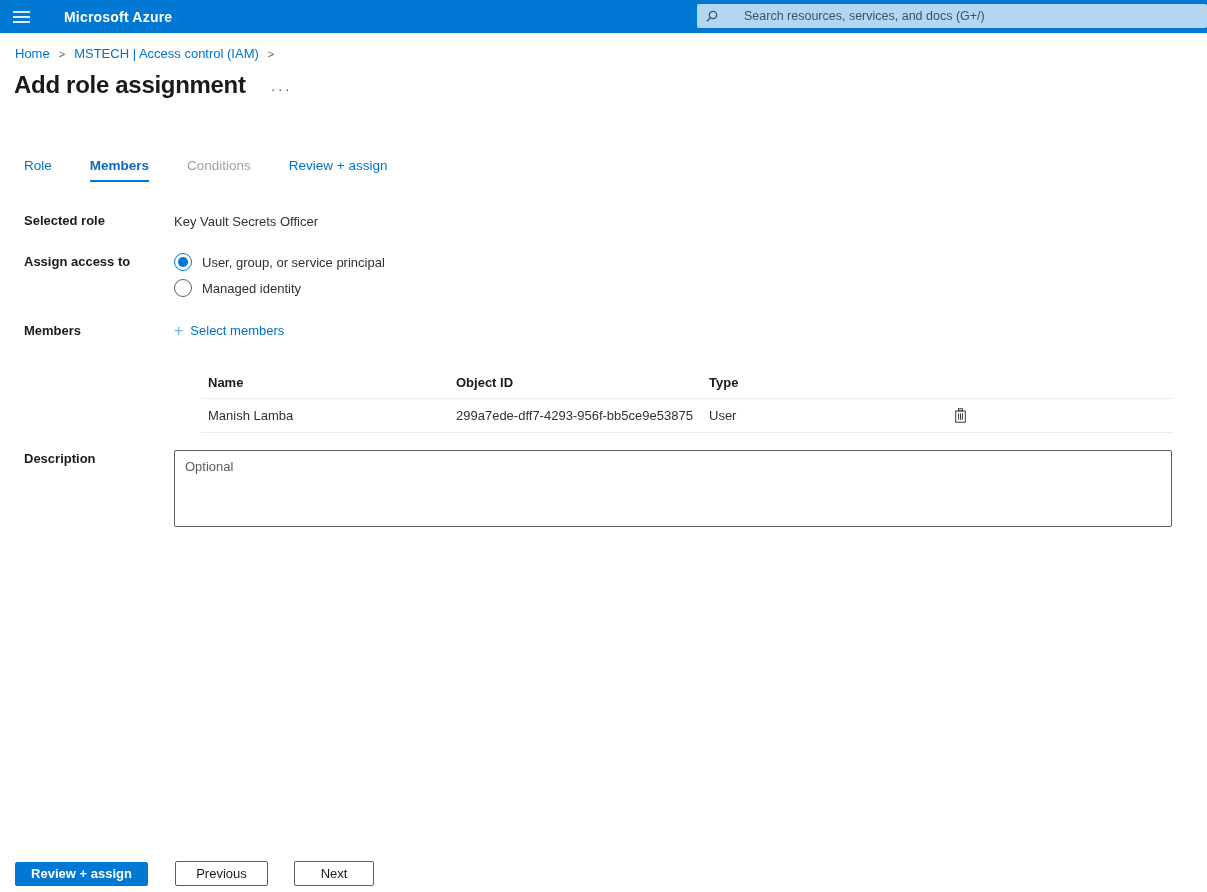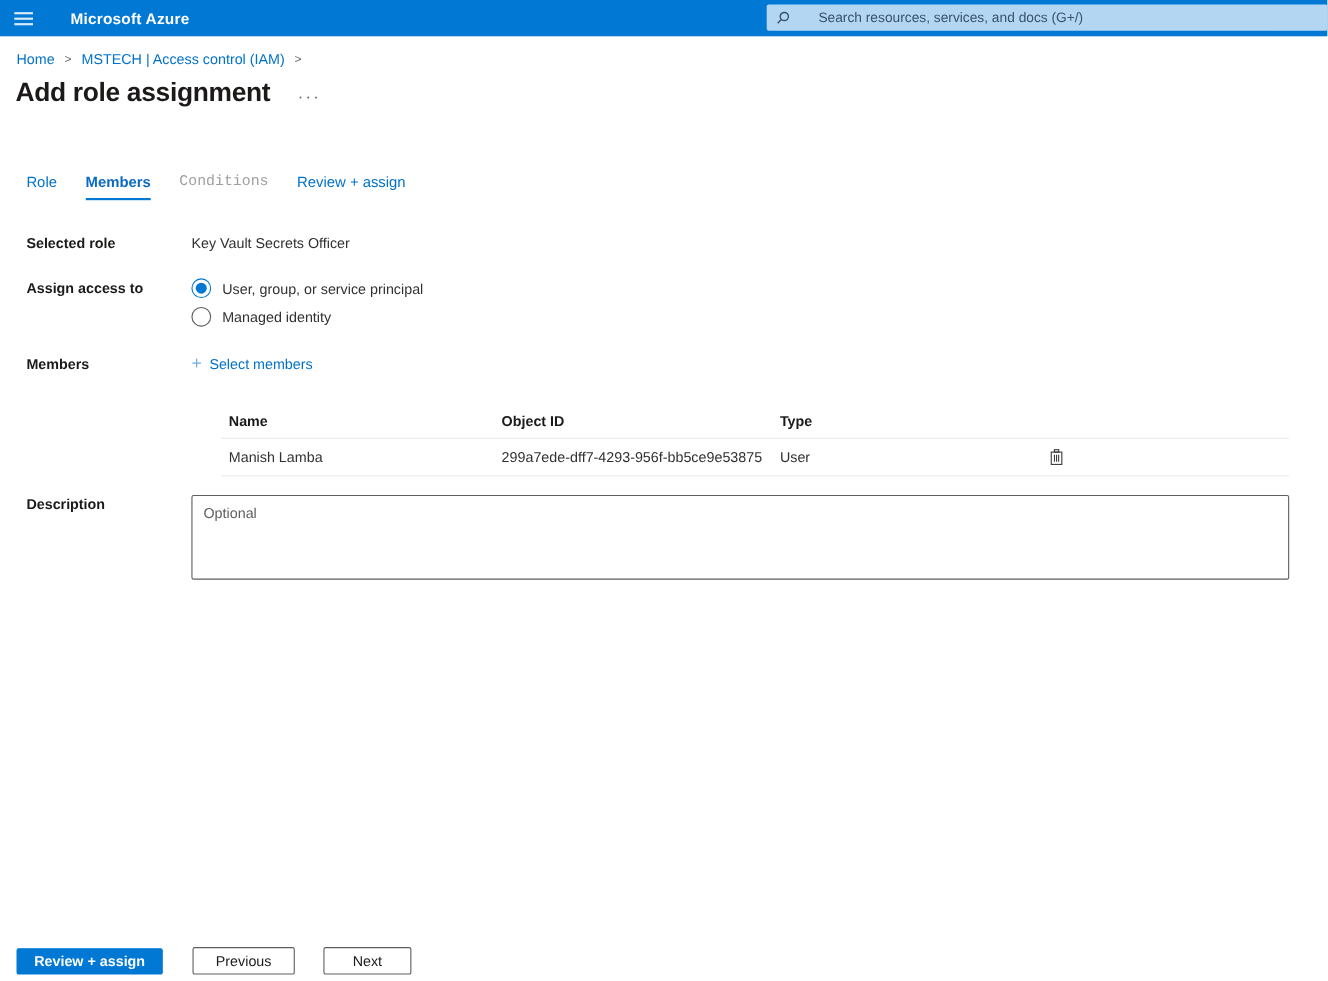--- a/index.html
+++ b/index.html
@@ -21,24 +21,24 @@
   .breadcrumb { position:absolute; top:46px; left:15px; display:flex; align-items:center; gap:9px; font-size:13px; }
   .crumb { color:#0072c9; cursor:pointer; }
   .crumb-sep { color:#605e5c; font-size:11px; margin-top:1px; }
 
   
   .title-row { position:absolute; top:71px; left:14px; display:flex; align-items:center; }
   .page-title { font-size:24px; font-weight:bold; color:#1b1a19; letter-spacing:-0.3px; }
   .more-btn { margin-left:25px; margin-top:6px; color:#605e5c; font-size:15px; letter-spacing:2px; cursor:pointer; line-height:1; }
 
   
-  .tabs { position:absolute; top:158px; left:24px; display:flex; gap:26px; font-size:13.5px; }
+  .tabs { position:absolute; top:158px; left:24px; display:flex; gap:38px; font-size:13.5px; }
   .tab { padding-bottom:7px; color:#0072c9; cursor:pointer; border-bottom:2px solid transparent; }
   .tab.active { color:#0b6ac1; font-weight:bold; border-bottom:2px solid #0078d4; }
-  .tab.disabled { color:#a19f9d; cursor:default;font-family:Liberation Mono, monospace; }
+  .tab.disabled { color:#a19f9d; cursor:default; }
 
   
   .form-row { position:absolute; left:24px; display:flex; align-items:flex-start; }
   .form-label { width:150px; flex-shrink:0; font-size:13px; font-weight:bold; color:#1b1a19; padding-top:1px; }
   .form-content { flex:1; min-width:0; }
   .row-selected-role { top:212px; }
   .row-assign { top:253px; }
   .row-members { top:322px; right:35px; }
   .row-description { top:450px; right:35px; }
   .value-text { font-size:13px; color:#323130; }

